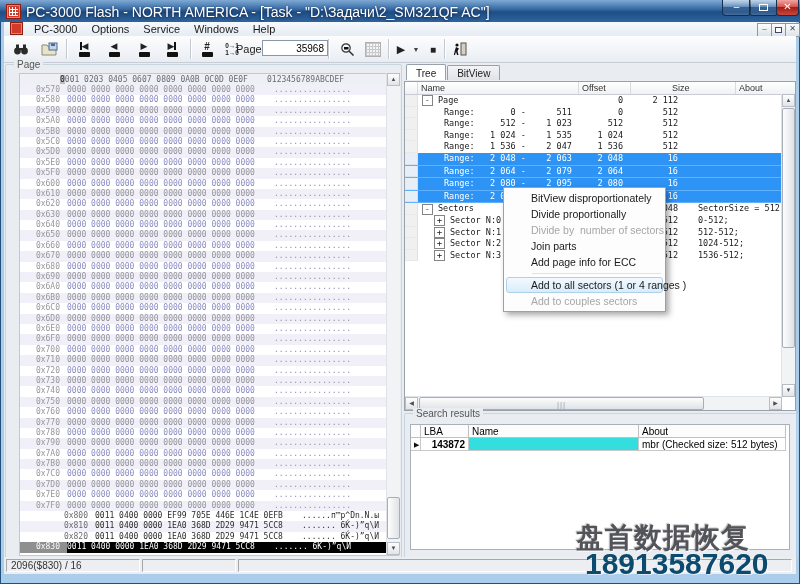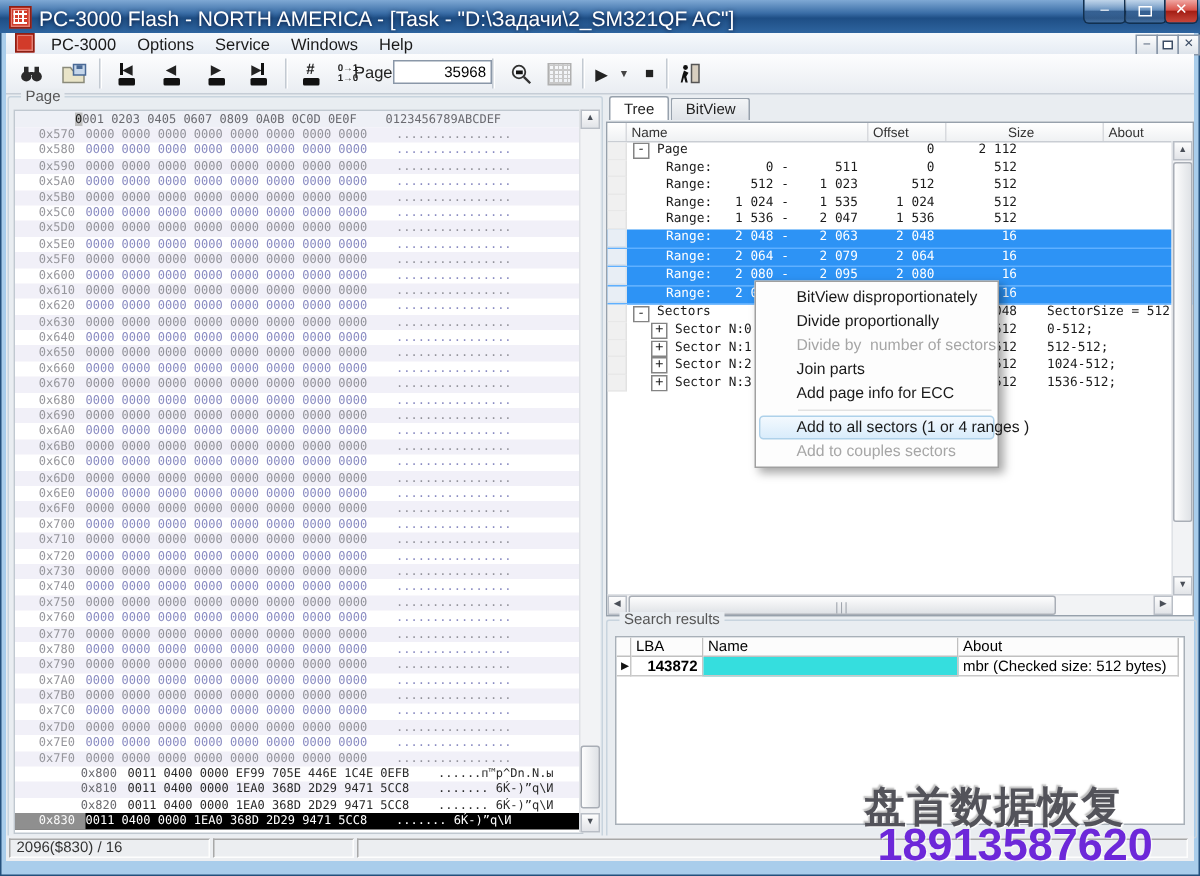--- a/index.html
+++ b/index.html
@@ -48,21 +48,21 @@
   #tb-page-label{position:absolute;left:232px;top:7px;font-size:11px;color:#222;}
   #tb-page-input{position:absolute;left:258px;top:4px;width:58px;height:14px;border:1px solid #8a97a8;
     font-size:10px;text-align:right;padding:0 3px;font-family:"Liberation Sans",sans-serif;}
   .gridico{width:14px;height:13px;border:1px solid #b0b0b0;
     background:repeating-linear-gradient(0deg,#c8c8c8 0 1px,transparent 1px 3px),
                repeating-linear-gradient(90deg,#c8c8c8 0 1px,transparent 1px 3px);}
   
   .groupbox{position:absolute;border:1px solid #c8d4de;border-radius:2px;}
   .gb-label{position:absolute;top:-6px;left:8px;background:#e9edf1;padding:0 3px;font-size:10px;color:#555;}
   #hexgroup{left:1px;top:42px;width:395px;height:493px;}
-  #hexarea{position:absolute;left:3px;top:8px;width:378px;height:481px;background:#fff;border:1px solid #c0c8d0;
+  #hexarea{position:absolute;left:13px;top:8px;width:378px;height:481px;background:#fff;border:1px solid #c0c8d0;
     font-family:"DejaVu Sans Mono",monospace;font-size:8px;overflow:hidden;}
   #hexhead{height:11px;line-height:11px;color:#6a6a70;background:#eef0f6;display:flex;white-space:pre;}
   .hrow{height:10.4px;line-height:10.4px;display:flex;white-space:pre;color:#8a8cc2;}
   .hrow .addr{width:40px;text-align:right;padding-right:7px;color:#96969c;flex:none;}
   .hrow .hex{width:199px;flex:none;}
   .hrow .asc{margin-left:8px;}
   .hrow.alt{background:#f1f0f8;color:#93939b;}
   .hrow.d{color:#2b2b2b;} .hrow.d .addr{color:#6a6a70;padding-left:28px;}
   .hrow.selr{background:#000;color:#fff;}
   .hrow.selr .addr{background:#8f8f8f;color:#fafafa;}
@@ -123,21 +123,21 @@
   .srow.head span{background:#fcfcfc;border-color:#c0c0c0;}
   .srow.data .s-lba{text-align:right;font-weight:bold;}
   .srow.data .s-name{background:#35dede;}
   
   #statusbar{position:absolute;left:0;top:535px;width:792px;height:17px;background:#eceef1;font-size:10px;color:#333;}
   .sb-panel{position:absolute;top:2px;height:13px;border:1px solid;border-color:#a8a8a8 #fdfdfd #fdfdfd #a8a8a8;
     line-height:12px;padding-left:4px;box-sizing:border-box;}
   
   #wm1{position:absolute;left:576px;top:519px;font-size:28px;font-weight:bold;letter-spacing:1px;color:#53535a;
     text-shadow:1px 1px 0 rgba(255,255,255,.85),-1px -1px 1px rgba(0,0,0,.25);z-index:100;white-space:nowrap;}
-  #wm2{position:absolute;left:585px;top:547px;font-size:30px;font-weight:bold;color:#6d28d9;
+  #wm2{position:absolute;left:585px;top:547px;font-size:30px;font-weight:bold;color:#0c4a6e;
     text-shadow:1px 1px 0 rgba(255,255,255,.6);z-index:100;white-space:nowrap;}
   svg{display:block;}
 </style>
 </head>
 <body>
 
 <div id="win">
 
   <div id="titlebar">
     <span class="app-ico">

